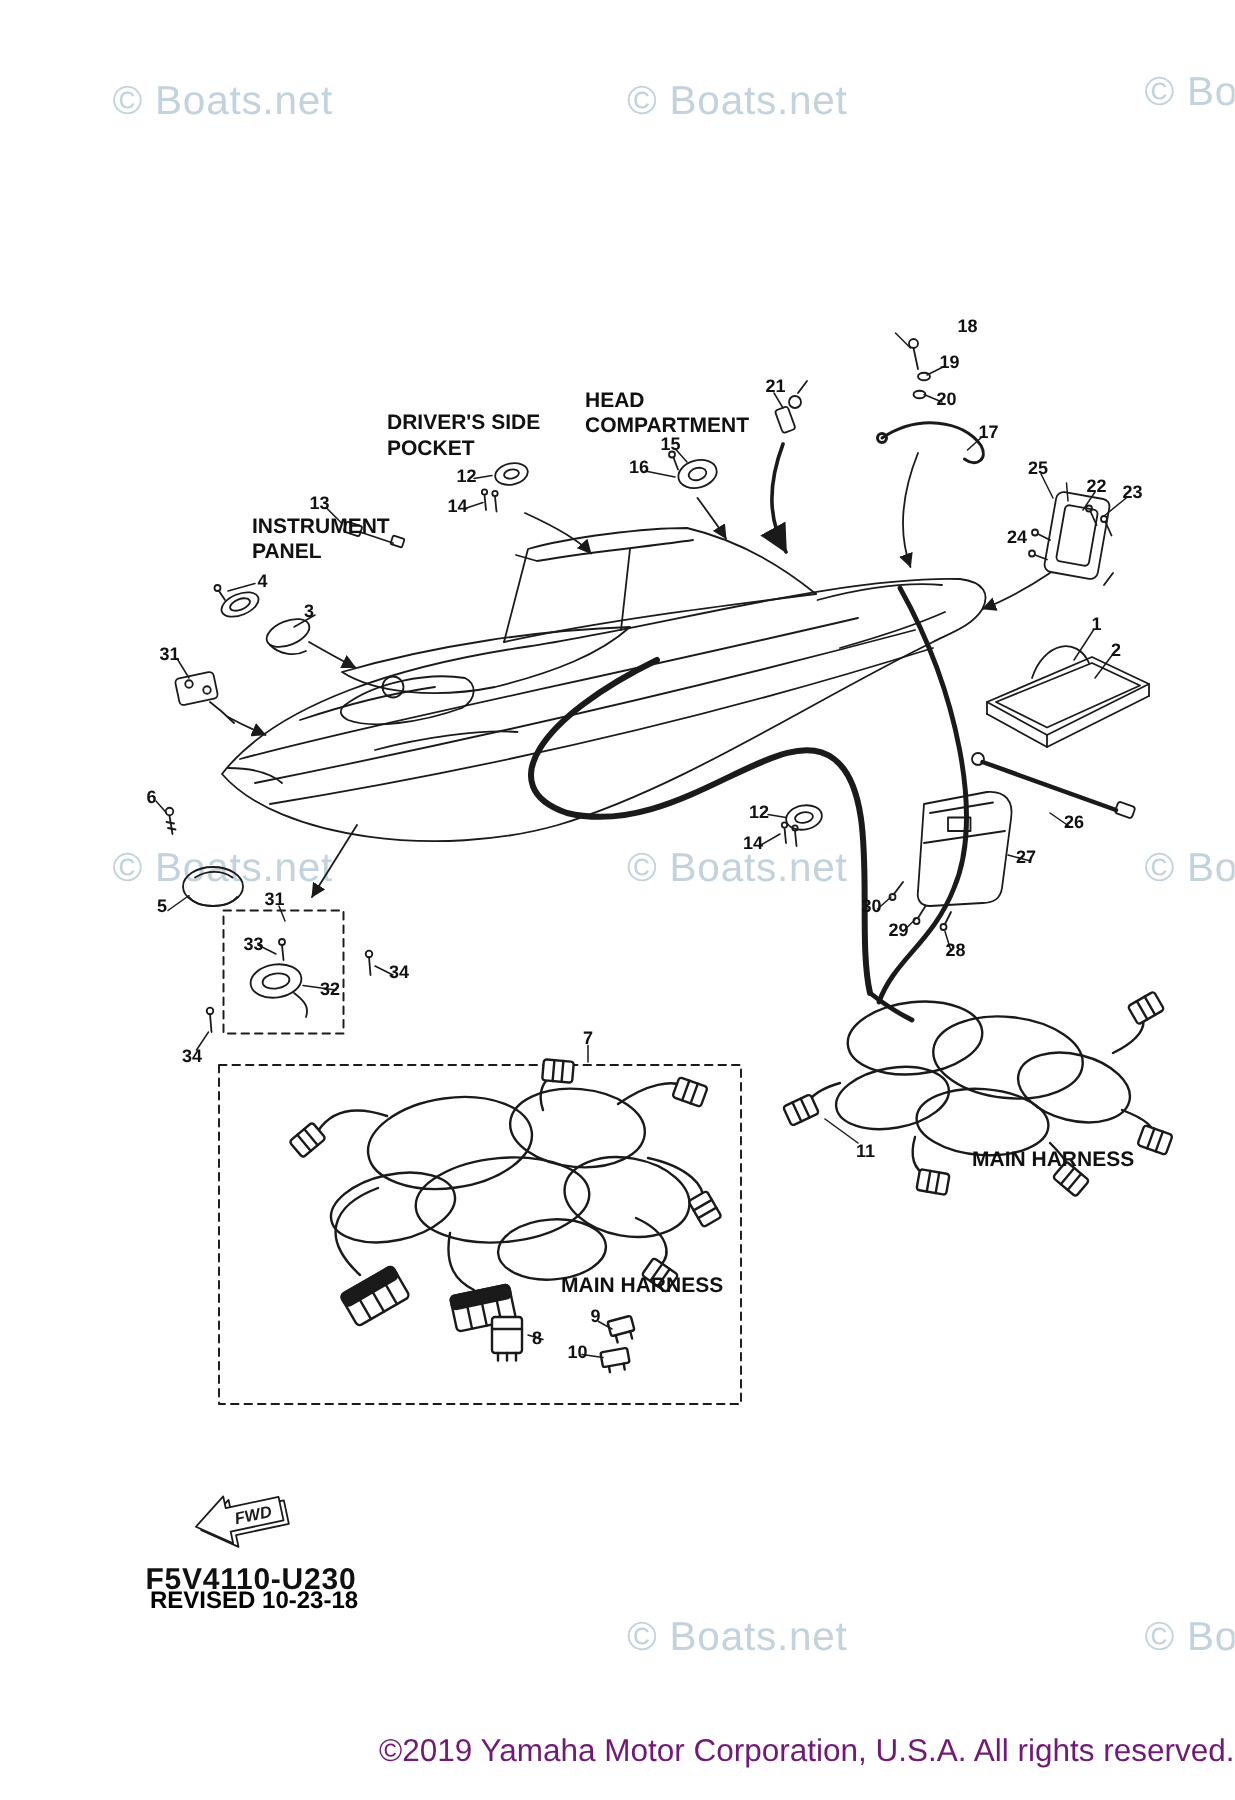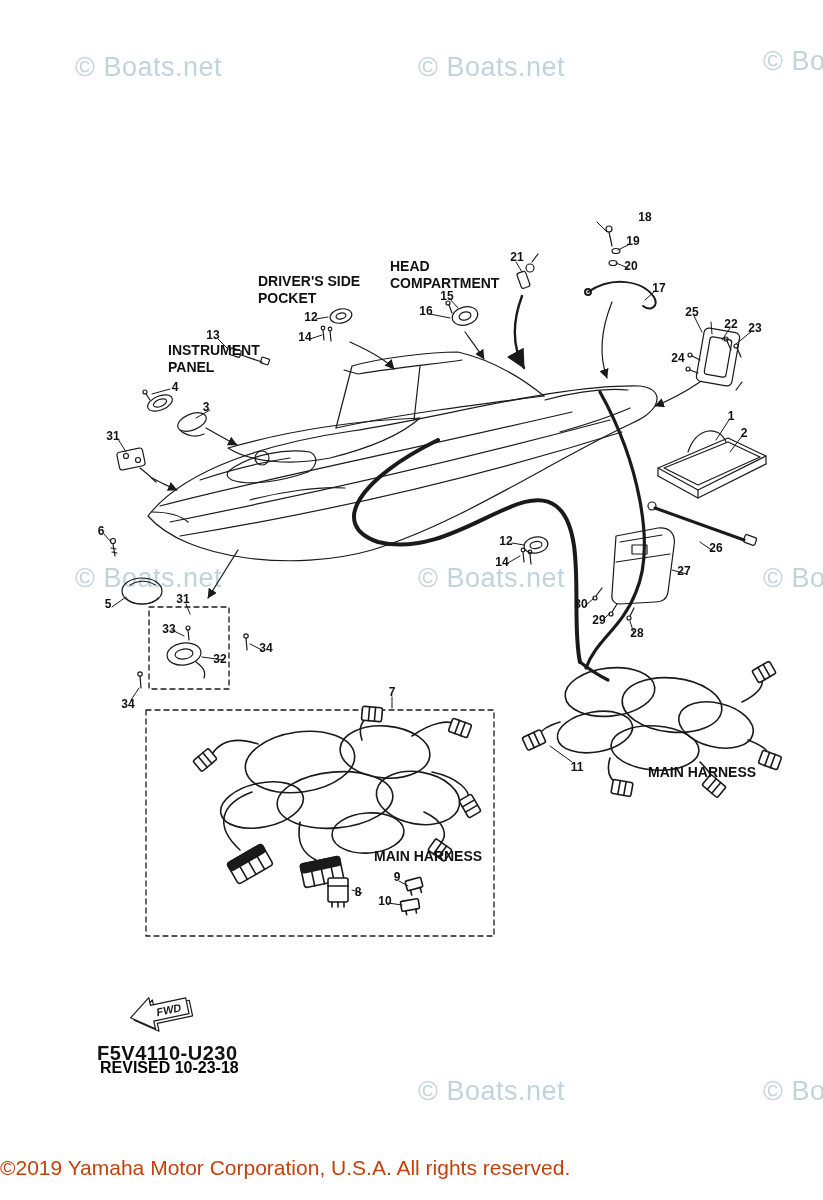--- a/index.html
+++ b/index.html
@@ -5,21 +5,21 @@
   * { margin:0; padding:0; box-sizing:border-box; }
   body { background:#fff; font-family:"Liberation Sans", sans-serif; }
   .page { position:relative; width:823px; height:1200px; background:#fff; overflow:hidden; }
   .layer { position:absolute; inset:0; }
   .watermark { position:absolute; font-size:27px; color:#c2d3db; white-space:nowrap; letter-spacing:.5px; }
   svg.art { position:absolute; left:0; top:0; }
   .callout { position:absolute; transform:translate(-50%,-50%); font-size:12px; font-weight:bold; color:#111; }
   .dlabel { position:absolute; font-size:14px; font-weight:bold; color:#111; white-space:pre-line; line-height:1.18; }
   .partcode { position:absolute; left:97px; top:1042px; font-size:20px; font-weight:bold; color:#111; letter-spacing:.5px; }
   .revised { position:absolute; left:100px; top:1059px; font-size:16px; font-weight:bold; color:#000000; }
-  .copyright-main { position:absolute; left:0; top:1156px; width:100%; text-align:left; font-size:21px; color:#c2410c; }
+  .copyright-main { position:absolute; left:0; top:1156px; width:100%; text-align:right; font-size:21px; color:#701a75; }
   .copyright-sub { position:absolute; left:0; top:1179px; width:100%; text-align:center; font-size:10px; color:#222; text-decoration:line-through; }
 </style>
 </head>
 <body>
 
 <div class="page">
 
   <div class="layer">
       <div class="watermark" style="left: 75px; top: 52px; color: rgb(194, 211, 219);">© Boats.net</div>
       <div class="watermark" style="left: 418px; top: 52px; color: rgb(194, 211, 219);">© Boats.net</div>

